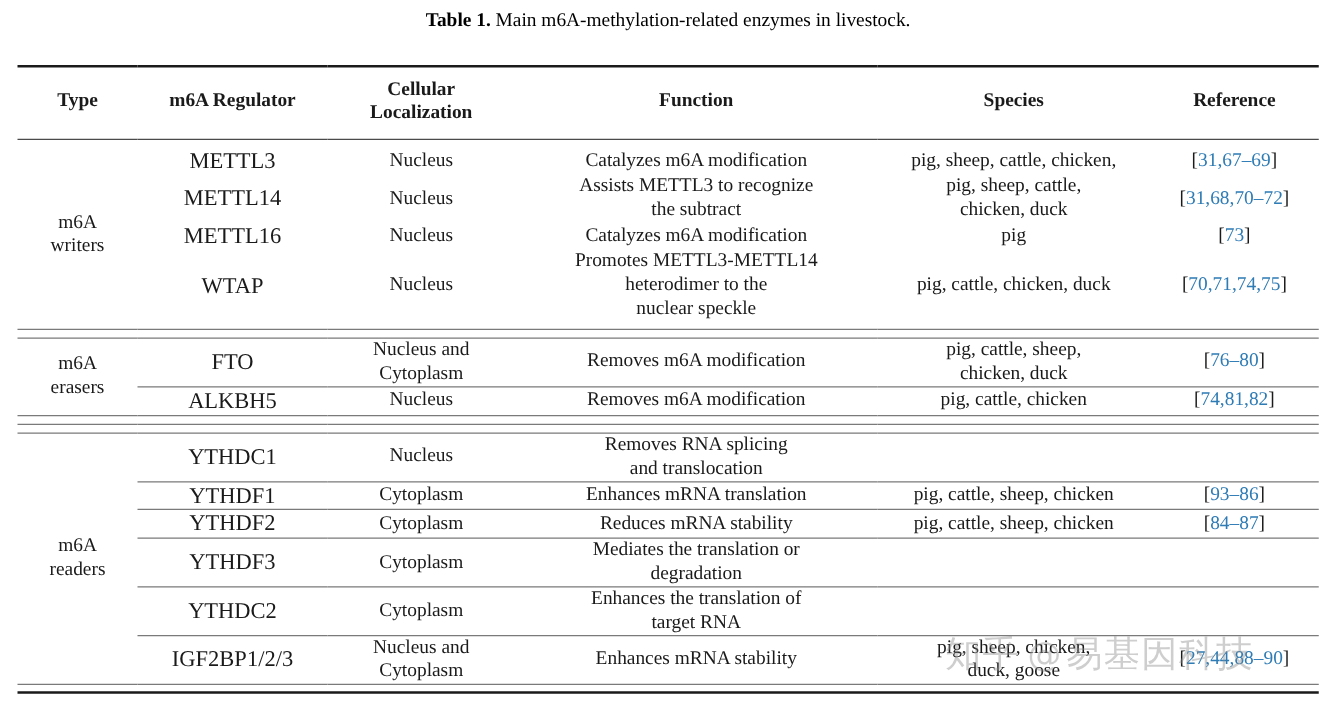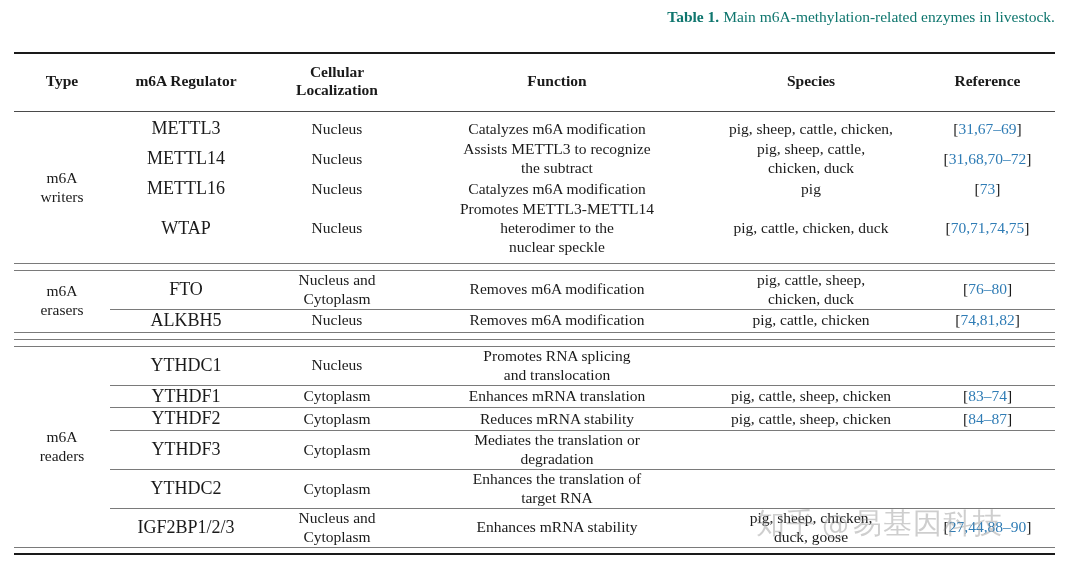--- a/index.html
+++ b/index.html
@@ -18,26 +18,26 @@
 
   .page {
     width: 1069px;
     height: 569px;
     position: relative;
     box-sizing: border-box;
     padding: 0 14px;
   }
 
   .caption {
-    text-align: right;
+    text-align: center;
     font-size: 15.5px;
     line-height: 1.35;
     padding-top: 7px;
     padding-bottom: 8px;
-    color: #0f766e;
+    color: #000000;
   }
   .caption .cap-label {
     font-weight: bold;
   }
 
   table.main {
     width: 1041px;
     margin: 16px auto;
     border-collapse: collapse;
     table-layout: fixed;
@@ -253,32 +253,32 @@
           <td colspan="6"></td>
         </tr>
       <tr>
         <td class="sect-type" rowspan="6">
           <div>m6A</div>
           <div>readers</div>
         </td>
         <td class="reg">YTHDC1</td>
         <td class="loc">Nucleus</td>
         <td class="fn">
-          <div>Promotes RNA splicing</div>
+          <div>Removes RNA splicing</div>
           <div>and translocation</div>
         </td>
         <td class="sp"></td>
         <td class="ref"></td>
       </tr>
       <tr>
         <td class="reg">YTHDF1</td>
         <td class="loc">Cytoplasm</td>
         <td class="fn">Enhances mRNA translation</td>
         <td class="sp">pig, cattle, sheep, chicken</td>
-        <td class="ref"><span class="rb">[</span><span class="rn">83–74</span><span class="rb">]</span></td>
+        <td class="ref"><span class="rb">[</span><span class="rn">93–86</span><span class="rb">]</span></td>
       </tr>
       <tr>
         <td class="reg">YTHDF2</td>
         <td class="loc">Cytoplasm</td>
         <td class="fn">Reduces mRNA stability</td>
         <td class="sp">pig, cattle, sheep, chicken</td>
         <td class="ref"><span class="rb">[</span><span class="rn">84–87</span><span class="rb">]</span></td>
       </tr>
       <tr>
         <td class="reg">YTHDF3</td>

